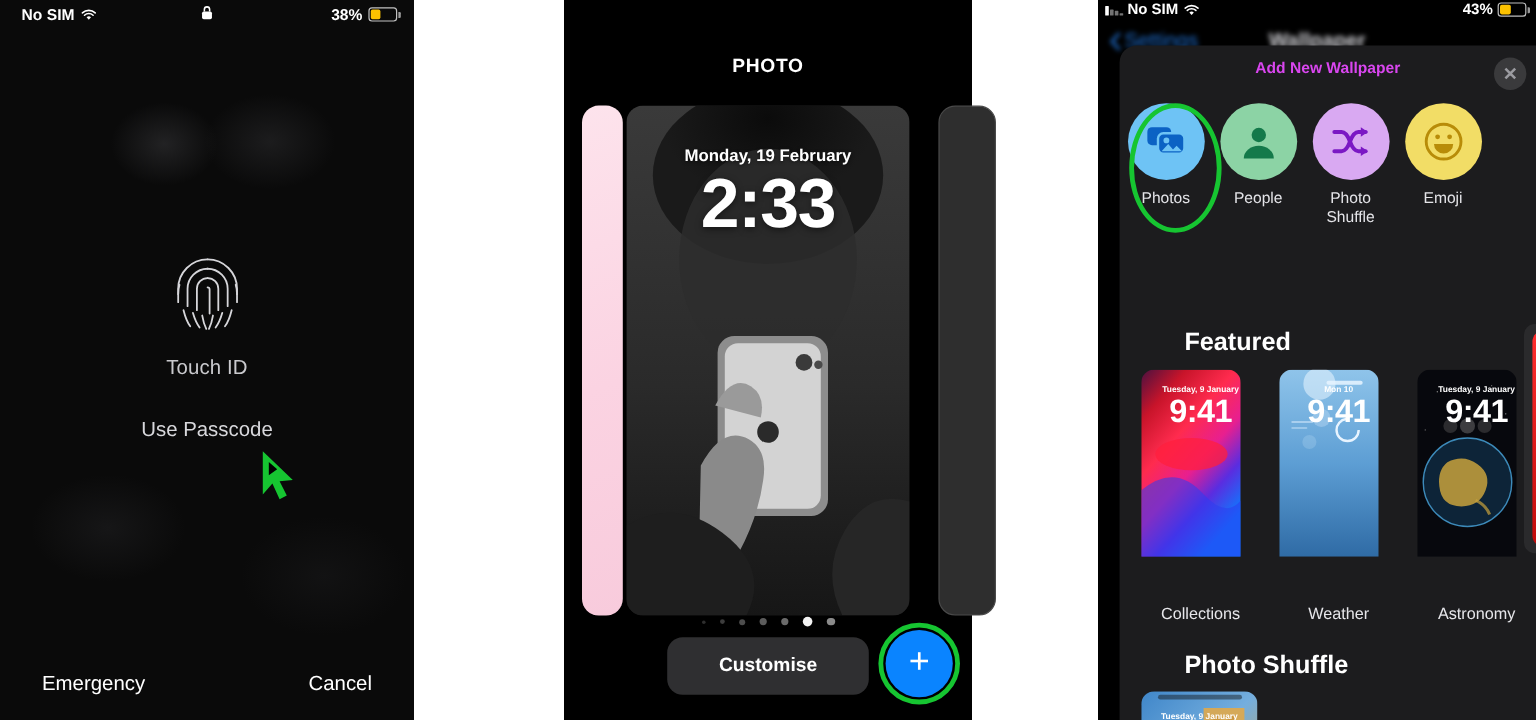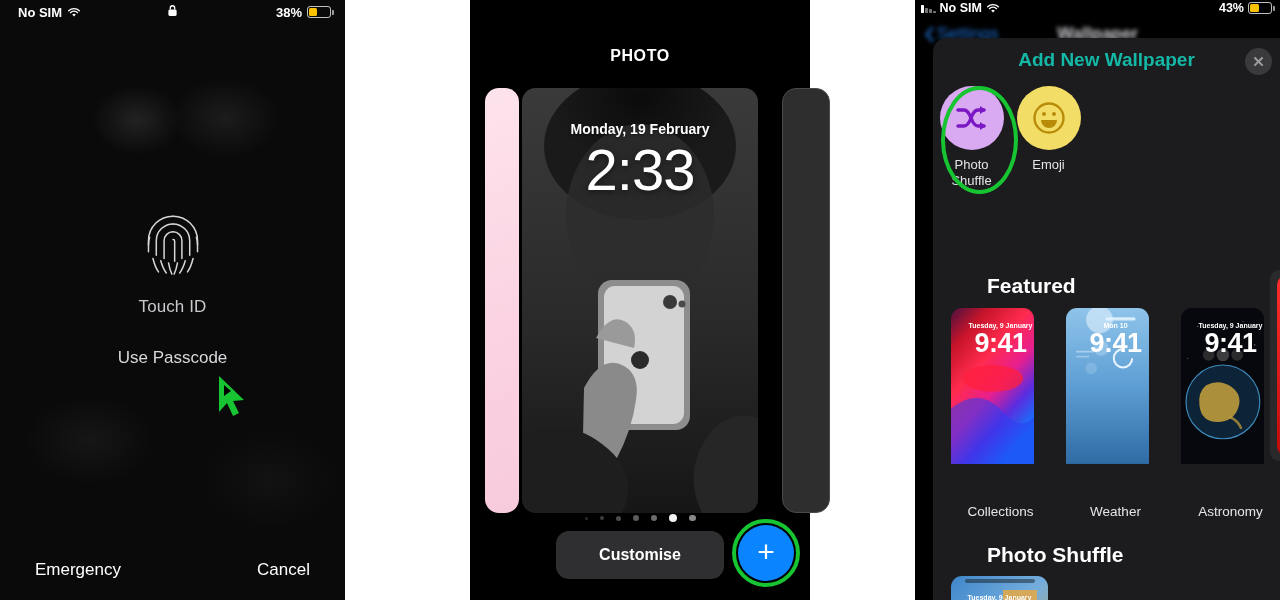--- a/index.html
+++ b/index.html
@@ -53,21 +53,21 @@
   .card-left { position:absolute; left:15px; top:88px; width:34px; height:425px;
         border-radius:14px; background:linear-gradient(160deg,#fde3ec 0%,#fbd3e2 55%,#f8cbdc 100%); }
   .card-right { position:absolute; left:782px; top:88px; width:48px; height:425px;
         border-radius:14px; background:#2e2e2e; border:1px solid #4a4a4a; }
   .card-main { position:absolute; left:52px; top:88px; width:236px; height:425px;
         border-radius:14px; overflow:hidden; background:#121212; }
   .photo-bg { position:absolute; inset:0; }
   .lock-date { position:absolute; top:33px; left:0; width:236px; text-align:center;
         color:#fff; font-size:14px; font-weight:bold; text-shadow:0 1px 3px rgba(0,0,0,.6); }
   .lock-time { position:absolute; top:48px; left:0; width:236px; text-align:center;
-        color:#fff; font-size:58px; font-weight:normal; letter-spacing:-1px;
+        color:#fff; font-size:58px; font-weight:bold; letter-spacing:-1px;
         text-shadow:0 2px 6px rgba(0,0,0,.5); }
 
   .dots { position:absolute; top:514px; left:0; width:340px;
         display:flex; justify-content:center; align-items:center; gap:12px; }
   .dot { border-radius:50%; background:#666; }
 
   .customise { position:absolute; left:86px; top:531px; width:168px; height:48px;
         border-radius:13px; background:#2f2f31; color:#fff; font-size:16px;
         font-weight:bold; display:flex; align-items:center; justify-content:center; }
   .plusbtn { position:absolute; left:738px; top:525px; width:56px; height:56px;
@@ -93,21 +93,21 @@
         filter:blur(2.2px); }
   .nav3-back { position:absolute; left:10px; top:2px; color:#1f6fd0;
         font-size:17px; display:flex; align-items:center; gap:3px; }
   .nav3-title{ position:absolute; left:0; top:2px; width:365px; text-align:center;
         color:#cfcfd4; font-size:17px; font-weight:bold; }
 
   .sheet { position:absolute; left:18px; top:38px; width:365px; height:562px;
         background:#1c1c1e; border-radius:14px 0 0 0; overflow:hidden; }
   .sheet-hd { position:absolute; top:0; left:0; width:347px; height:46px; }
   .sheet-title { position:absolute; top:11px; left:0; width:347px; text-align:center;
-        color:#14b8a6; font-size:19px; font-weight:bold; }
+        color:#d946ef; font-size:13px; font-weight:bold; }
   .close-btn { position:absolute; right:8px; top:10px; width:27px; height:27px;
         border-radius:50%; background:#3a3a3c; display:flex; align-items:center;
         justify-content:center; color:#9b9ba0; font-size:15px; font-weight:bold; }
 
   .cats { position:absolute; top:48px; left:0; width:400px; height:108px;
         display:flex; gap:0; padding-left:0; }
   .cat { width:77px; text-align:center; flex:0 0 77px; }
   .cat-circ { width:64px; height:64px; border-radius:50%; margin:0 auto;
         display:flex; align-items:center; justify-content:center; }
   .cat-lbl { margin-top:7px; font-size:13px; color:#e4e4e8; line-height:1.25; }
@@ -301,20 +301,40 @@
     <div class="sheet">
       <div class="sheet-hd">
         <div class="sheet-title">Add New Wallpaper</div>
         <div class="close-btn">
           <span>✕</span>
         </div>
       </div>
 
       <div class="cats" id="cats">
           <div class="cat">
+            <div class="cat-circ" style="background:#6ec3f5">
+              <svg width="32" height="27" viewBox="0 0 32 27">
+                <rect x="0" y="1" width="20" height="15" rx="4" fill="#0b62c4"></rect>
+                <rect x="9" y="6" width="22" height="17" rx="4.5" fill="#0b62c4" stroke="#6ec3f5" stroke-width="2"></rect>
+                <circle cx="16" cy="12" r="2.4" fill="#6ec3f5"></circle>
+                <path d="M12 21 l5.5 -6 l4 4.5 l3 -3 l4.5 4.5 Z" fill="#6ec3f5"></path>
+              </svg>
+            </div>
+            <div class="cat-lbl">Photos</div>
+          </div>
+          <div class="cat">
+            <div class="cat-circ" style="background:#8cd3a5">
+              <svg width="30" height="30" viewBox="0 0 30 30">
+                <circle cx="15" cy="9.5" r="6" fill="#14794a"></circle>
+                <path d="M2.5 29 a12.5 10.5 0 0 1 25 0 Z" fill="#14794a"></path>
+              </svg>
+            </div>
+            <div class="cat-lbl">People</div>
+          </div>
+          <div class="cat">
             <div class="cat-circ" style="background:#d9a9f2">
               <svg width="32" height="26" viewBox="0 0 32 26">
                 <path d="M2 5 h6 q4 0 7 8 q3 8 7 8 h6" stroke="#7b18c4" stroke-width="3.4" fill="none" stroke-linecap="round"></path>
                 <path d="M2 21 h6 q4 0 7 -8 q3 -8 7 -8 h6" stroke="#7b18c4" stroke-width="3.4" fill="none" stroke-linecap="round"></path>
                 <path d="M24 1 l6 4 l-6 4" fill="#7b18c4"></path>
                 <path d="M24 17 l6 4 l-6 4" fill="#7b18c4"></path>
               </svg>
             </div>
             <div class="cat-lbl">Photo<br>Shuffle</div>
           </div>

